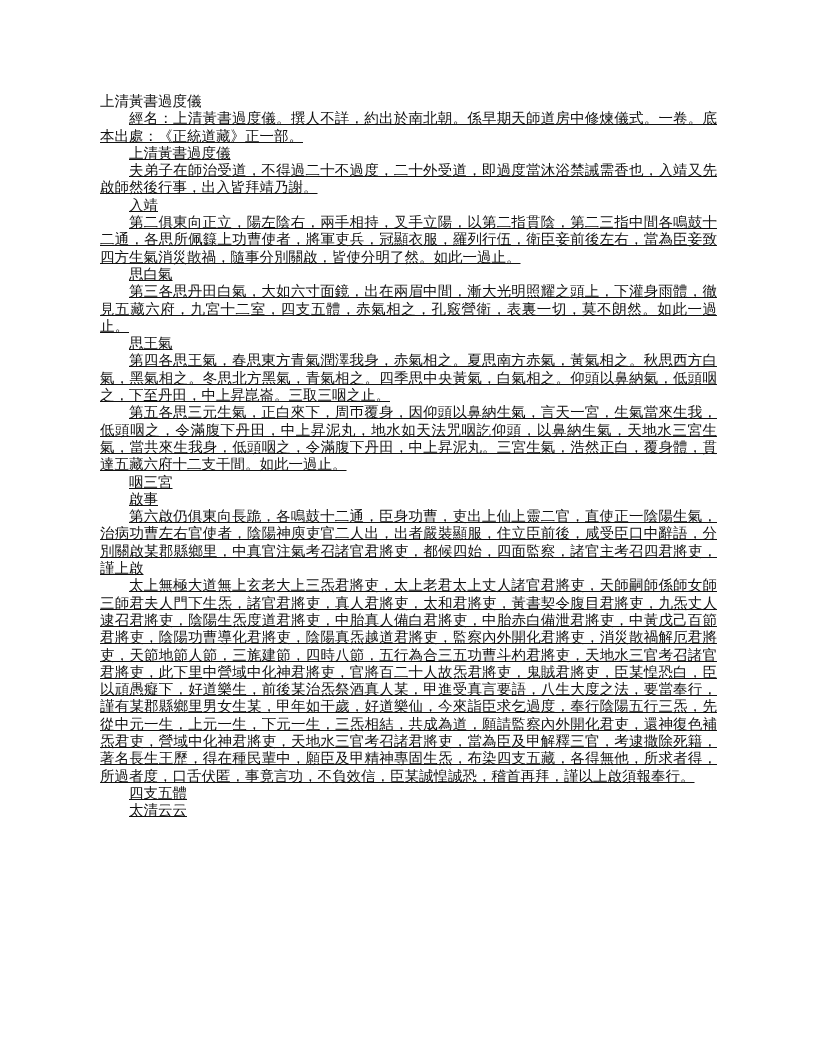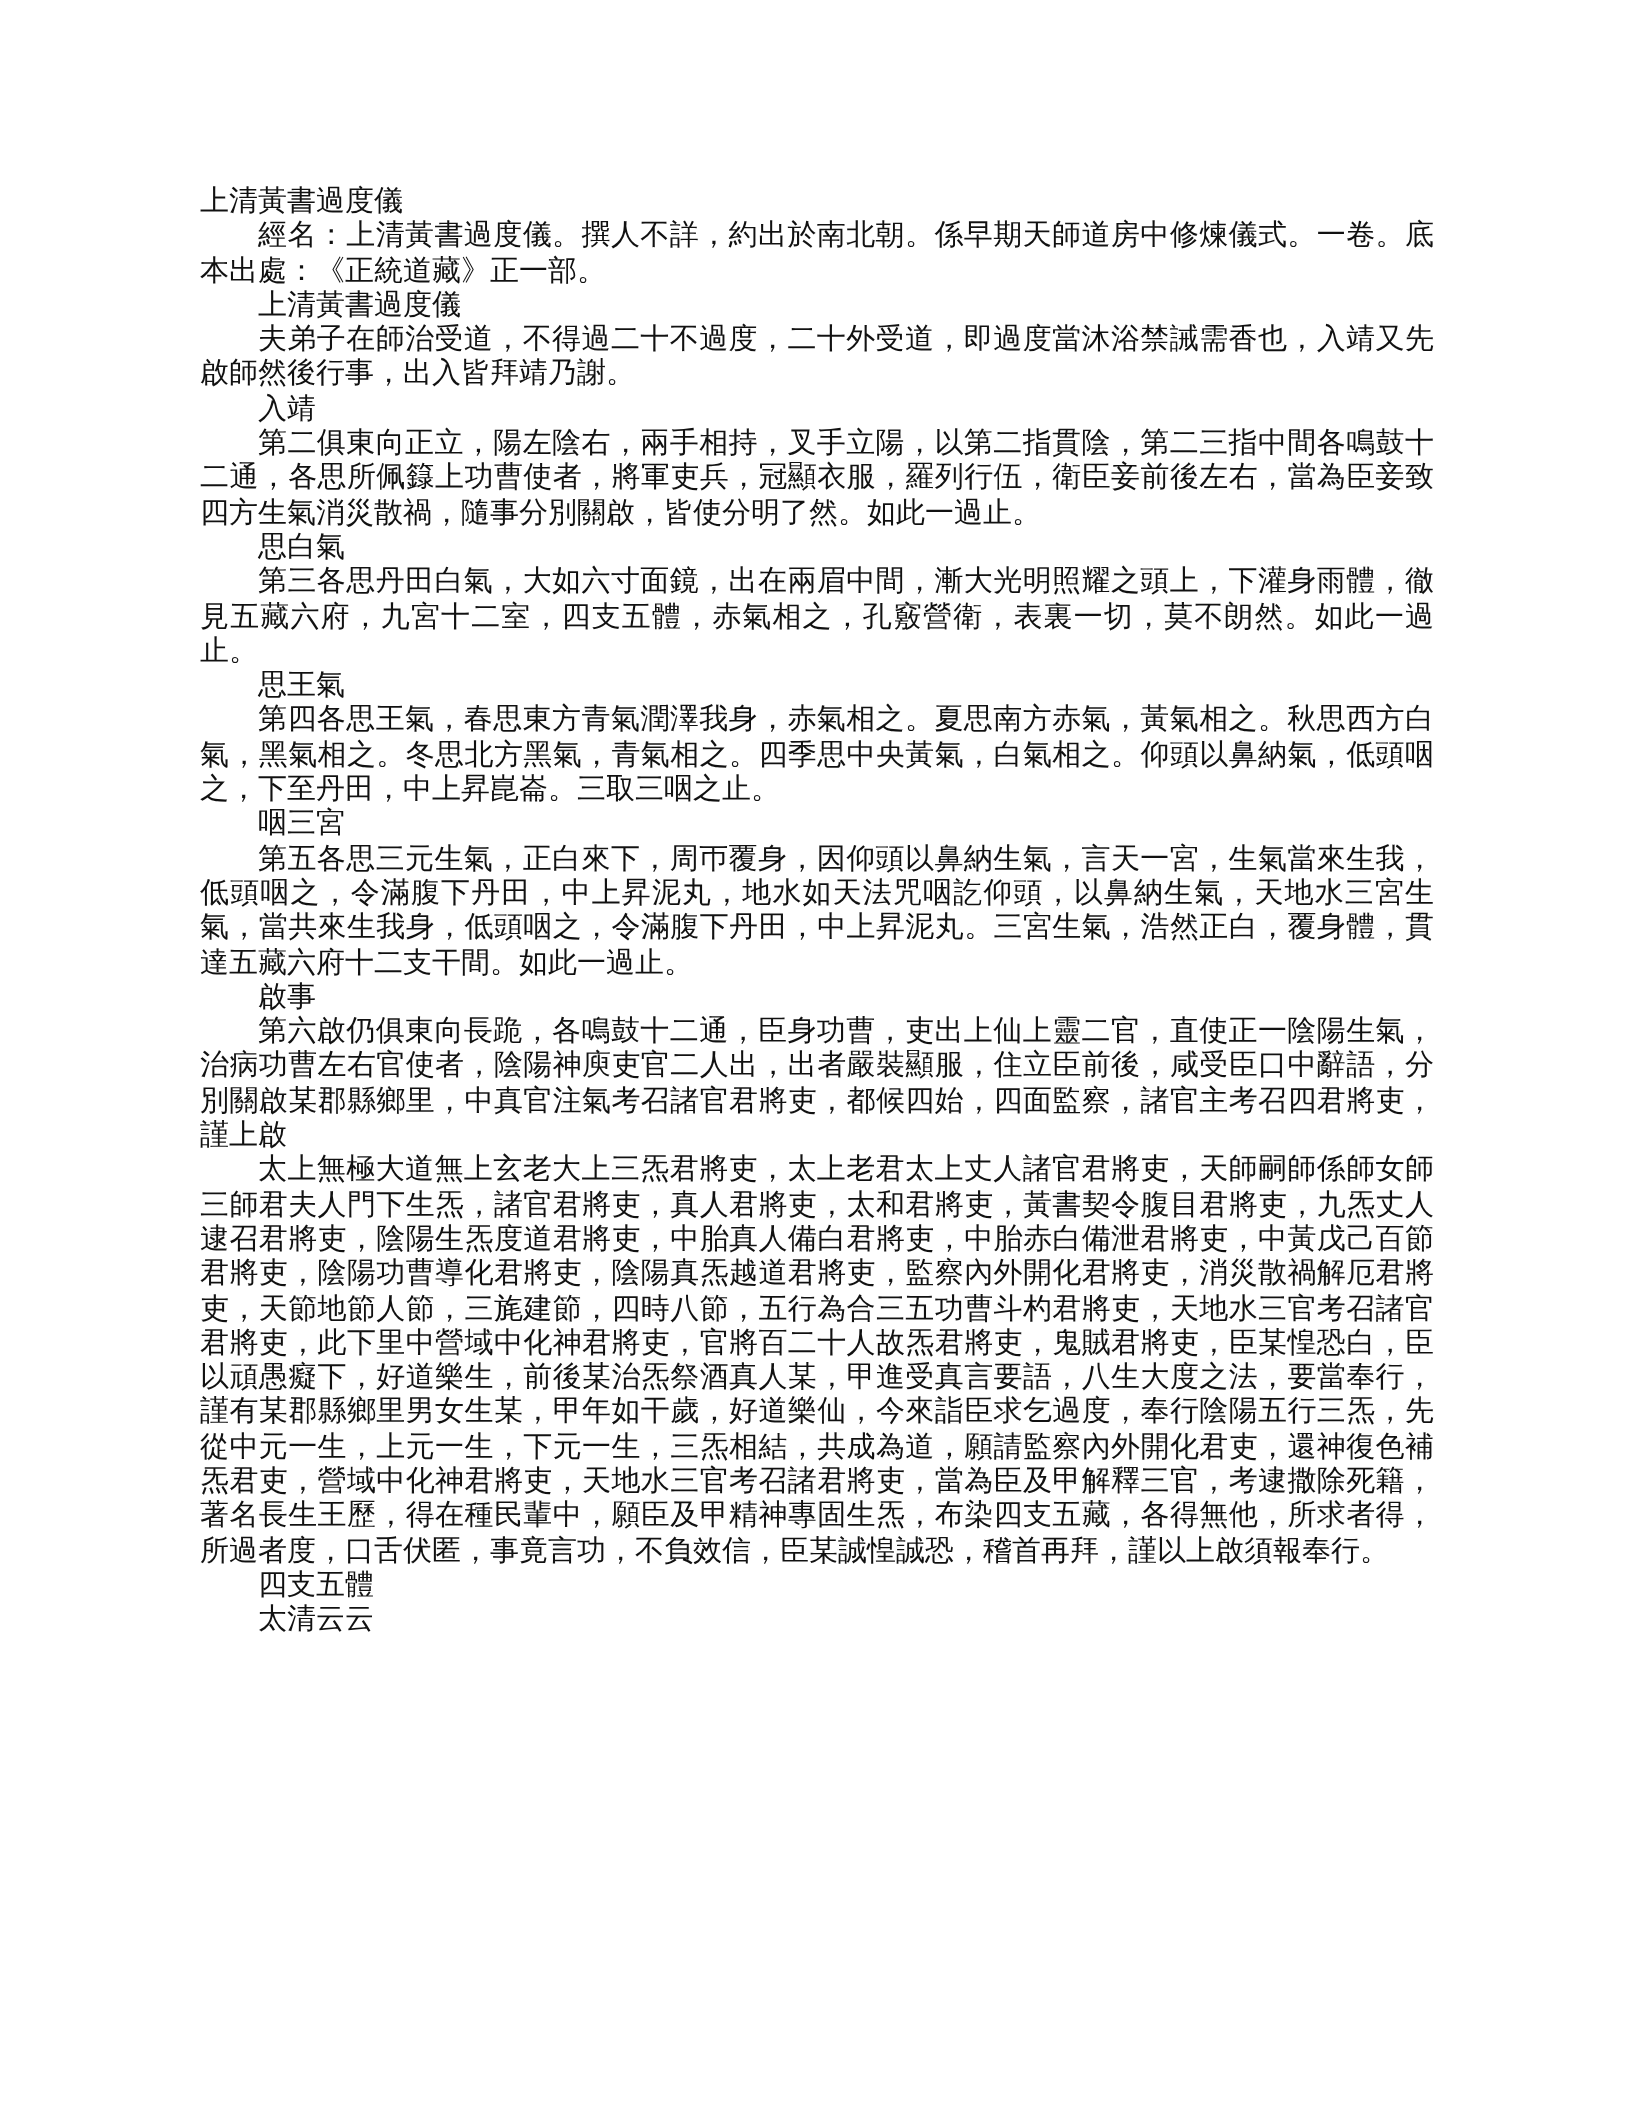--- a/index.html
+++ b/index.html
@@ -29,38 +29,39 @@
   .block {
     margin: 0;
     padding: 0;
   }
   .block.title {
     text-indent: 0;
   }
   .block.heading,
   .block.paragraph {
     text-indent: 2em;
+    text-decoration: underline;
   }
 </style>
 </head>
 <body>
 
 <div class="page">
   <div class="content" id="doc-content">
       <p class="block title">上清黃書過度儀</p>
       <p class="block paragraph">經名：上清黃書過度儀。撰人不詳，約出於南北朝。係早期天師道房中修煉儀式。一卷。底本出處：《正統道藏》正一部。</p>
       <p class="block heading">上清黃書過度儀</p>
       <p class="block paragraph">夫弟子在師治受道，不得過二十不過度，二十外受道，即過度當沐浴禁誡需香也，入靖又先啟師然後行事，出入皆拜靖乃謝。</p>
       <p class="block heading">入靖</p>
       <p class="block paragraph">第二俱東向正立，陽左陰右，兩手相持，叉手立陽，以第二指貫陰，第二三指中間各鳴鼓十二通，各思所佩籙上功曹使者，將軍吏兵，冠顯衣服，羅列行伍，衛臣妾前後左右，當為臣妾致四方生氣消災散禍，隨事分別關啟，皆使分明了然。如此一過止。</p>
       <p class="block heading">思白氣</p>
       <p class="block paragraph">第三各思丹田白氣，大如六寸面鏡，出在兩眉中間，漸大光明照耀之頭上，下灌身雨體，徹見五藏六府，九宮十二室，四支五體，赤氣相之，孔竅營衛，表裏一切，莫不朗然。如此一過止。</p>
       <p class="block heading">思王氣</p>
       <p class="block paragraph">第四各思王氣，春思東方青氣潤澤我身，赤氣相之。夏思南方赤氣，黃氣相之。秋思西方白氣，黑氣相之。冬思北方黑氣，青氣相之。四季思中央黃氣，白氣相之。仰頭以鼻納氣，低頭咽之，下至丹田，中上昇崑崙。三取三咽之止。</p>
+      <p class="block paragraph">第五各思三元生氣，正白來下，周帀覆身，因仰頭以鼻納生氣，言天一宮，生氣當來生我，低頭咽之，令滿腹下丹田，中上昇泥丸，地水如天法咒咽訖仰頭，以鼻納生氣，天地水三宮生氣，當共來生我身，低頭咽之，令滿腹下丹田，中上昇泥丸。三宮生氣，浩然正白，覆身體，貫達五藏六府十二支干間。如此一過止。</p>
       <p class="block heading">咽三宮</p>
-      <p class="block paragraph">第五各思三元生氣，正白來下，周帀覆身，因仰頭以鼻納生氣，言天一宮，生氣當來生我，低頭咽之，令滿腹下丹田，中上昇泥丸，地水如天法咒咽訖仰頭，以鼻納生氣，天地水三宮生氣，當共來生我身，低頭咽之，令滿腹下丹田，中上昇泥丸。三宮生氣，浩然正白，覆身體，貫達五藏六府十二支干間。如此一過止。</p>
       <p class="block heading">啟事</p>
       <p class="block paragraph">第六啟仍俱東向長跪，各鳴鼓十二通，臣身功曹，吏出上仙上靈二官，直使正一陰陽生氣，治病功曹左右官使者，陰陽神庾吏官二人出，出者嚴裝顯服，住立臣前後，咸受臣口中辭語，分別關啟某郡縣鄉里，中真官注氣考召諸官君將吏，都候四始，四面監察，諸官主考召四君將吏，謹上啟</p>
       <p class="block paragraph">太上無極大道無上玄老大上三炁君將吏，太上老君太上丈人諸官君將吏，天師嗣師係師女師三師君夫人門下生炁，諸官君將吏，真人君將吏，太和君將吏，黃書契令腹目君將吏，九炁丈人逮召君將吏，陰陽生炁度道君將吏，中胎真人備白君將吏，中胎赤白備泄君將吏，中黃戊己百節君將吏，陰陽功曹導化君將吏，陰陽真炁越道君將吏，監察內外開化君將吏，消災散禍解厄君將吏，天節地節人節，三旄建節，四時八節，五行為合三五功曹斗杓君將吏，天地水三官考召諸官君將吏，此下里中營域中化神君將吏，官將百二十人故炁君將吏，鬼賊君將吏，臣某惶恐白，臣以頑愚癡下，好道樂生，前後某治炁祭酒真人某，甲進受真言要語，八生大度之法，要當奉行，謹有某郡縣鄉里男女生某，甲年如干歲，好道樂仙，今來詣臣求乞過度，奉行陰陽五行三炁，先從中元一生，上元一生，下元一生，三炁相結，共成為道，願請監察內外開化君吏，還神復色補炁君吏，營域中化神君將吏，天地水三官考召諸君將吏，當為臣及甲解釋三官，考逮撒除死籍，著名長生王歷，得在種民輩中，願臣及甲精神專固生炁，布染四支五藏，各得無他，所求者得，所過者度，口舌伏匿，事竟言功，不負效信，臣某誠惶誠恐，稽首再拜，謹以上啟須報奉行。</p>
       <p class="block heading">四支五體</p>
       <p class="block heading">太清云云</p>
     </div>
 </div>
 
 </body></html>

